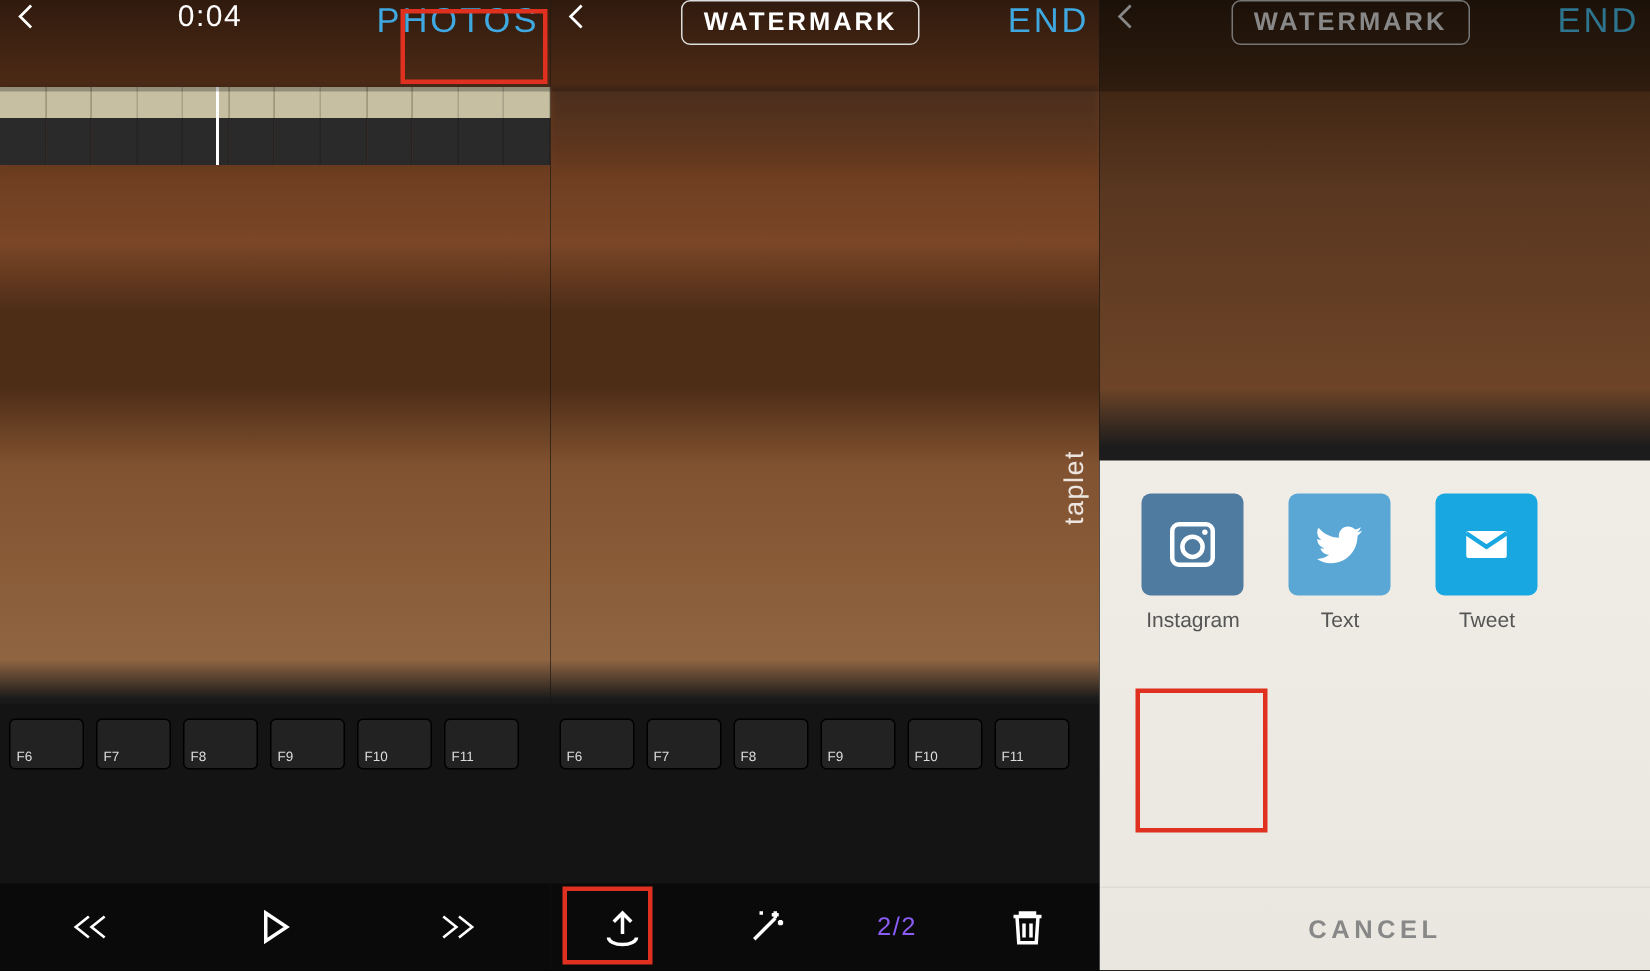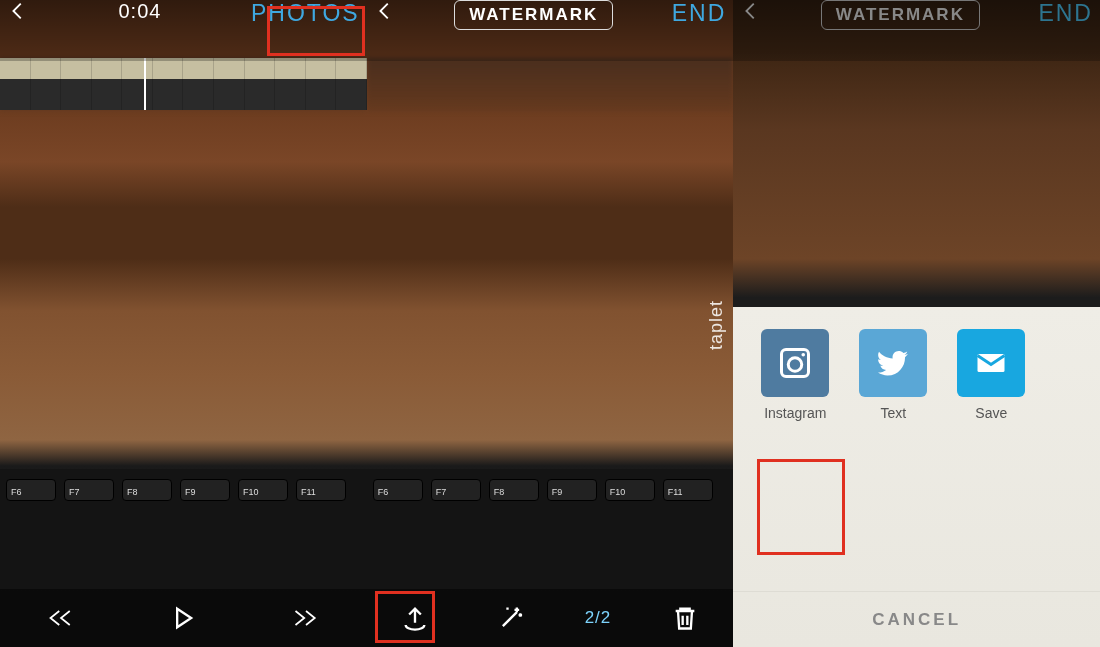--- a/index.html
+++ b/index.html
@@ -109,40 +109,40 @@
     position:absolute; top:58px; left:0; right:0; height:54px;
     background: linear-gradient(to bottom, rgba(70,45,30,0.9), rgba(90,55,30,0.3));
     filter: blur(2px);
   }
   .keyboard-band {
     position:absolute; left:0; right:0; bottom:58px; height:120px;
     background:#141414;
     display:flex; align-items:flex-start; gap:8px; padding:10px 6px;
   }
   .kb-key {
-    width:50px; height:22px; border-radius:4px;
+    width:50px; height:34px; border-radius:4px;
     background:#222;
     border:1px solid #000;
     color:#ddd; font-size:9px;
     display:flex; align-items:flex-end; padding:3px 4px;
   }
   
   .bottombar {
     position:absolute; left:0; right:0; bottom:0;
     height:58px;
     background: rgba(10,10,10,0.9);
     display:flex;
     align-items:center;
     justify-content:space-around;
     z-index:50;
     color:#fff;
   }
   .icon-btn { cursor:pointer; display:flex; align-items:center; justify-content:center; width:44px; height:44px; }
   .icon-btn svg { width:28px; height:28px; stroke:#fff; fill:none; stroke-width:2; }
-  .page-counter { color:#7dd3fc; font-size:17px; letter-spacing:1px; }
+  .page-counter { color:#8b5cf6; font-size:17px; letter-spacing:1px; }
   
   .redbox {
     position:absolute;
     border:3px solid #e03020;
     z-index:200;
     pointer-events:none;
   }
   
   .vmark {
     position:absolute;
@@ -346,21 +346,21 @@
 
 
 
       <div class="share-item">
         <div class="share-icon" style="background:#18a7e0">
           <svg viewBox="0 0 24 24">
               <rect x="3" y="6" width="18" height="12" rx="1" fill="#fff"></rect>
               <path d="M3 7 L12 13 L21 7" stroke="#18a7e0" stroke-width="2" fill="none"></path>
             </svg>
         </div>
-        <div class="share-label">Save</div>
+        <div class="share-label">Tweet</div>
       </div>
 
     </div>
     <div class="cancel-row">CANCEL</div>
 
     <div class="sheet-redbox" style="top:152px; left:24px; width:88px; height:96px;"></div>
   </div>
 </div>
 
 </body></html>

